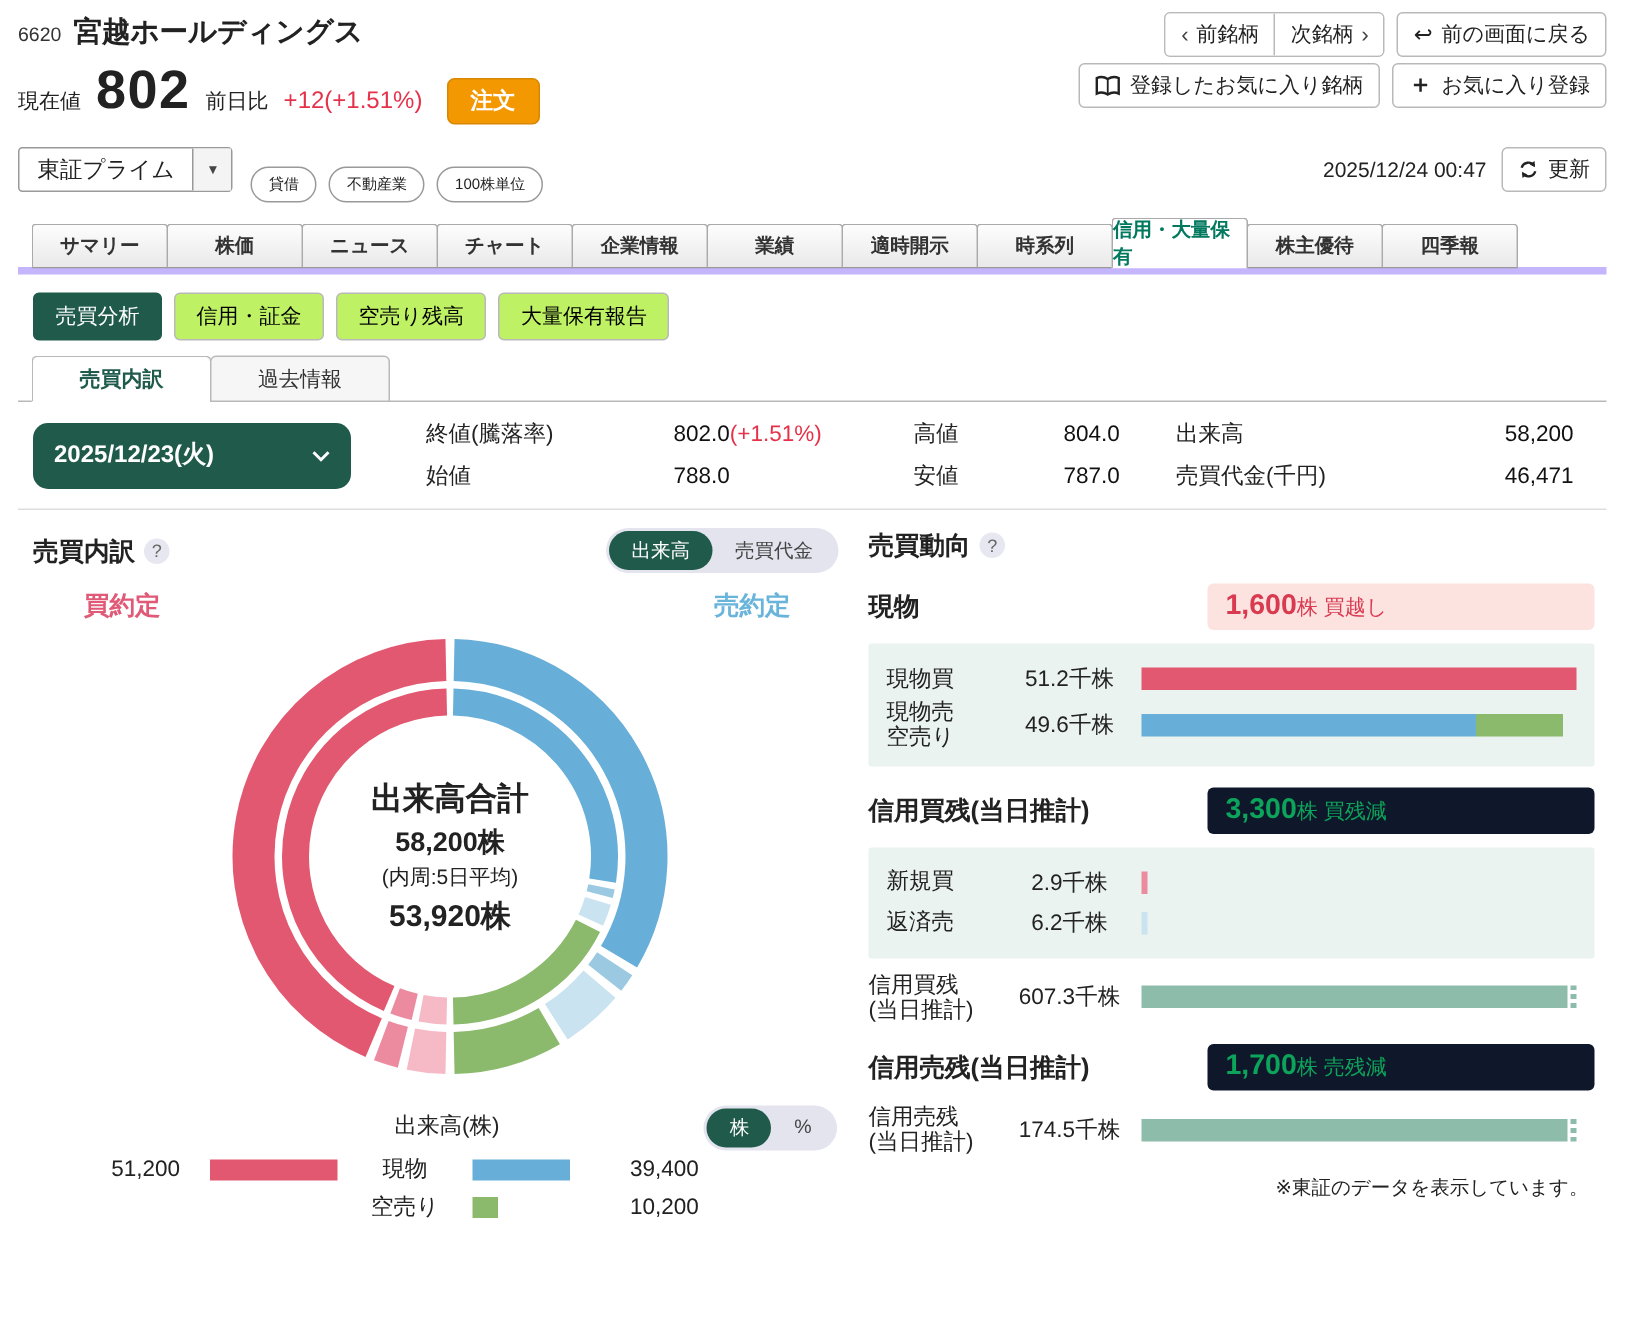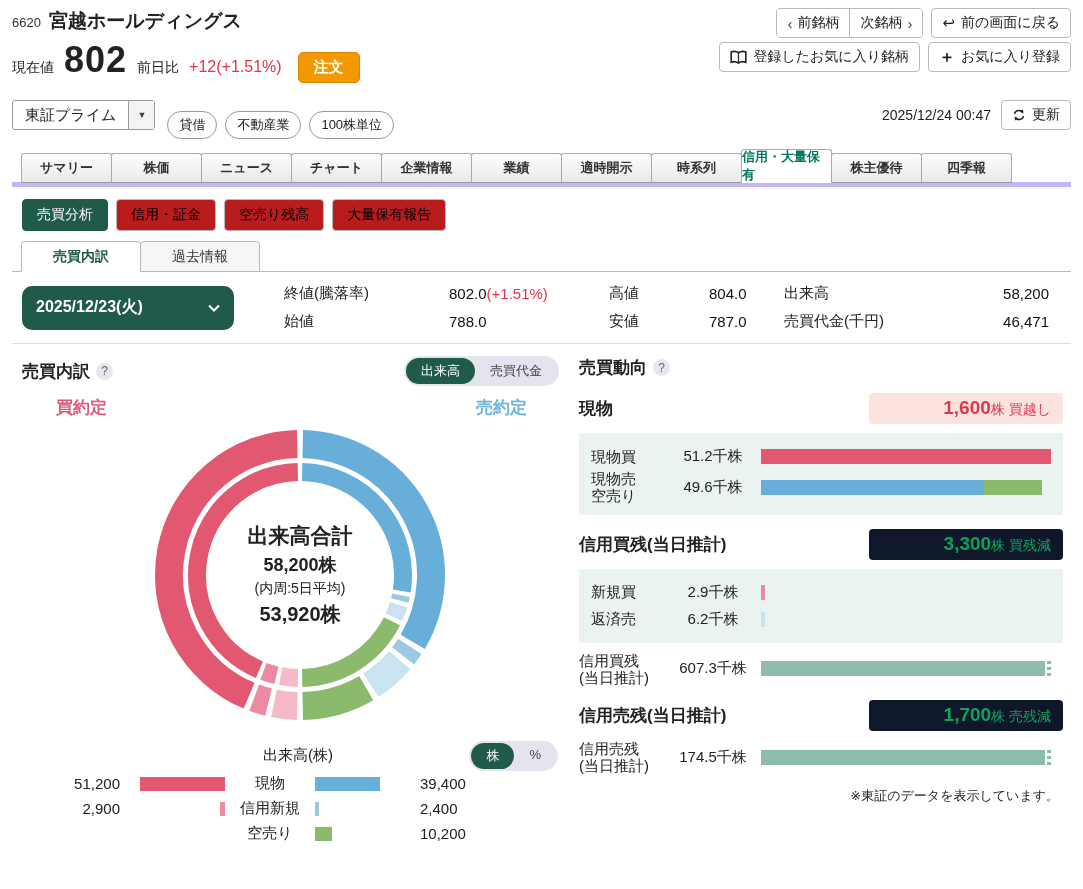--- a/index.html
+++ b/index.html
@@ -27,31 +27,31 @@
   .lbl13{font-size:14px; color:#222;}
   .big-price{font-size:36px; font-weight:bold; letter-spacing:1px; line-height:1;}
   .chg{font-size:16px; color:var(--red);}
   .order-btn{background:var(--orange); color:#fff; font-weight:bold; font-size:15px;
      border:1px solid #d98700; border-radius:5px; padding:5px 15px; cursor:pointer; margin-left:6px;}
   .row3{margin-top:8px; align-items:center;}
   .mkt-select{display:inline-flex; align-items:center; border:1px solid #999; border-radius:3px; height:30px; cursor:pointer; background:#fff;}
   .mkt-select .txt{padding:0 12px; font-size:15px;}
   .mkt-select .arr{width:26px; height:100%; border-left:1px solid #999; display:flex; align-items:center; justify-content:center; font-size:9px; color:#444; background:#f4f4f4;}
   .pills{display:inline-flex; gap:8px; margin-left:12px;}
-  .pill{border:1px solid #999; border-radius:14px; padding:4px 11px; font-size:13px; color:#222;margin-top:20px;}
+  .pill{border:1px solid #999; border-radius:14px; padding:4px 11px; font-size:10px; color:#222;margin-top:20px;}
   .ts{font-size:14px; margin-right:10px;}
   
   .tabs{display:flex; align-items:flex-end; border-bottom:5px solid #c4b5fd; margin-top:10px; padding-left:10px;}
   .tab{width:91px; height:30px; display:flex; align-items:center; justify-content:center;
        background:linear-gradient(#fdfdfd,#e9e9e9); border:1px solid #aaa; margin-left:-1px;
        font-size:13px; font-weight:bold; color:#333; border-radius:3px 3px 0 0; cursor:pointer; margin-bottom:-1px; border-bottom:1px solid #999;}
   .tab.active{background:#fff; color:var(--tabtext); height:34px; border-bottom:1px solid #fff;}
   
   .subnav{display:flex; gap:8px; margin:12px 0 0 10px;}
-  .subnav .sbtn{border:1px solid var(--border); border-radius:4px; background:#b91c1c; padding:6px 14px; font-size:14px; cursor:pointer;}
+  .subnav .sbtn{border:1px solid var(--border); border-radius:4px; background:#bef264; padding:6px 14px; font-size:14px; cursor:pointer;}
   .subnav .sbtn.active{background:var(--brand); border-color:var(--brand); color:#fff;}
   
   .subtabs{display:flex; align-items:flex-end; border-bottom:1px solid var(--border); margin-top:10px; padding-left:10px;}
   .stab{width:120px; height:31px; display:flex; align-items:center; justify-content:center;
         border:1px solid var(--border); margin-left:-1px; margin-bottom:-1px; background:#f6f6f6;
         font-size:14px; border-radius:4px 4px 0 0; cursor:pointer; border-bottom:1px solid var(--border); color:#333;}
   .stab.active{background:#fff; color:var(--brand); font-weight:bold; border-bottom:1px solid #fff;}
   
   .summary{display:flex; align-items:center; padding:12px 8px 12px 10px; border-bottom:1px solid #ddd;}
   .date-select{width:212px; height:44px; background:var(--brand); color:#fff; font-weight:bold; font-size:16px;
@@ -91,21 +91,21 @@
   .lval-l{width:92px; text-align:right; padding-right:10px;}
   .lbar-l{width:95px; display:flex; justify-content:flex-end;}
   .llabel{width:90px; text-align:center;}
   .lbar-r{width:95px; display:flex; justify-content:flex-start;}
   .lval-r{width:92px; text-align:left; padding-left:10px;}
   .lbar{height:14px;}
   
   .tgroup{margin-top:14px;}
   .tg-head{display:flex; align-items:center; margin-bottom:9px;}
   .tg-title{font-size:17px; font-weight:bold;}
-  .tag{margin-left:auto; width:194px; border-radius:4px; padding:4px 12px 5px; text-align:right; font-size:14px;}
+  .tag{margin-left:auto; width:258px; border-radius:4px; padding:4px 12px 5px; text-align:left; font-size:14px;}
   .tag b{font-size:19px;}
   .tag.pink{background:#fce3e0; color:#d93a50;}
   .tag.green{background:#0f172a; color:#0ca45a;}
   .tbox{background:var(--mint); padding:10px 12px; border-radius:2px;}
   .trow{display:flex; align-items:center; min-height:27px; font-size:15px;}
   .trow .tlabel{width:88px; white-space:pre-line; line-height:1.15;}
   .trow .tval{width:82px; text-align:center; padding-right:14px;}
   .trow .tbar{flex:1; display:flex; align-items:center; height:15px;}
   .trow .bseg{height:15px;}
   .trow.tail{margin-top:9px; padding-right:12px;}
@@ -295,31 +295,20 @@
               <span class="lbar-l">
                 <span class="lbar" style="width: 85px; background: rgb(226, 88, 112);"></span>
               </span>
               <span class="llabel">現物</span>
               <span class="lbar-r">
                 <span class="lbar" style="width: 65.4102px; background: rgb(103, 174, 216);"></span>
               </span>
               <span class="lval-r">39,400</span>
             </div>
             <div class="lrow">
-              <span class="lval-l">2,900</span>
-              <span class="lbar-l">
-                <span class="lbar" style="width: 4.81445px; background: rgb(236, 139, 160);"></span>
-              </span>
-              <span class="llabel">信用新規</span>
-              <span class="lbar-r">
-                <span class="lbar" style="width: 4px; background: rgb(156, 201, 226);"></span>
-              </span>
-              <span class="lval-r">2,400</span>
-            </div>
-            <div class="lrow">
               <span class="lval-l"></span>
               <span class="lbar-l"></span>
               <span class="llabel">空売り</span>
               <span class="lbar-r">
                 <span class="lbar" style="width: 16.9336px; background: rgb(140, 186, 108);"></span>
               </span>
               <span class="lval-r">10,200</span>
             </div>
           </div>
       </div>

